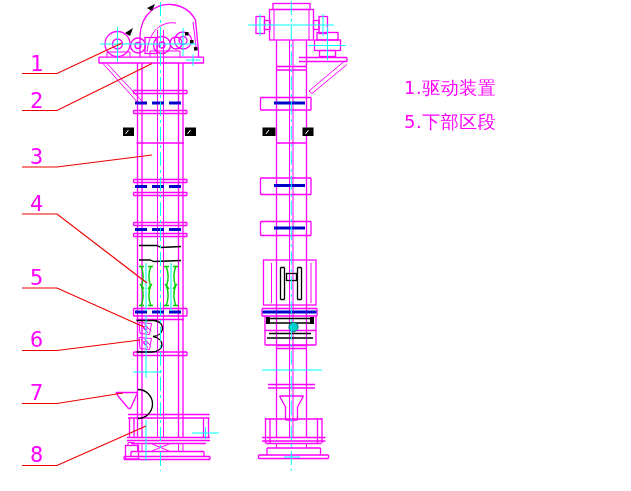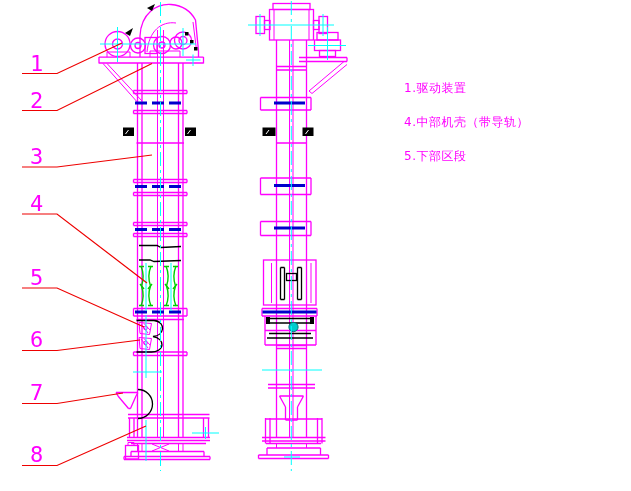--- a/index.html
+++ b/index.html
@@ -22,21 +22,21 @@
   .w{stroke:#FFFFFF;fill:none;stroke-width:1;}
   
   .callout{
     position:absolute;color:#FF00FF;font-family:"DejaVu Sans Mono",monospace;
     font-size:22px;line-height:18px;font-weight:400;
   }
   
   #legend{position:absolute;left:404px;top:71px;width:226px;}
   .legend-item{
     display:block;height:34px;line-height:34px;color:#FF00FF;
-    font-size:12px;letter-spacing:0.5px;white-space:nowrap;
+    font-size:18px;letter-spacing:0.5px;white-space:nowrap;
     font-family:"DejaVu Sans",sans-serif;
   }
 </style>
 </head>
 <body>
 
 <div id="stage">
 
   <svg id="drawing" width="631" height="491" viewBox="0 0 631 491" xmlns="http://www.w3.org/2000/svg">
 
@@ -221,17 +221,16 @@
   <div class="callout" style="left:30px;top:92px">2</div>
   <div class="callout" style="left:30px;top:148px">3</div>
   <div class="callout" style="left:30px;top:195px">4</div>
   <div class="callout" style="left:30px;top:269px">5</div>
   <div class="callout" style="left:30px;top:331px">6</div>
   <div class="callout" style="left:30px;top:384px">7</div>
   <div class="callout" style="left:30px;top:446px">8</div>
 
   <div id="legend">
     <span class="legend-item">1.驱动装置</span>
-    <span class="legend-item">4.中部机壳（带导轨）</span>
     <span class="legend-item">5.下部区段</span>
   </div>
 
 </div>
 
 </body></html>

